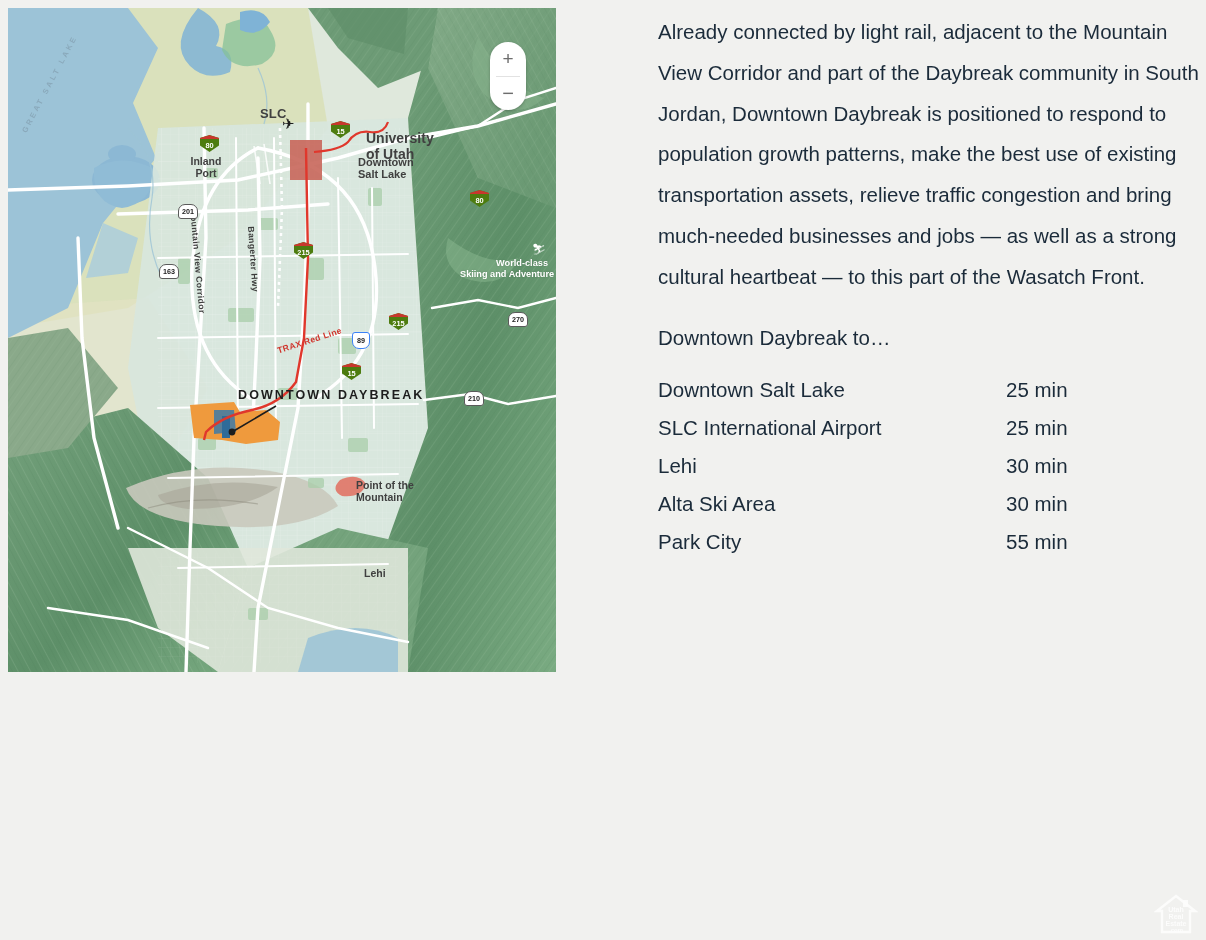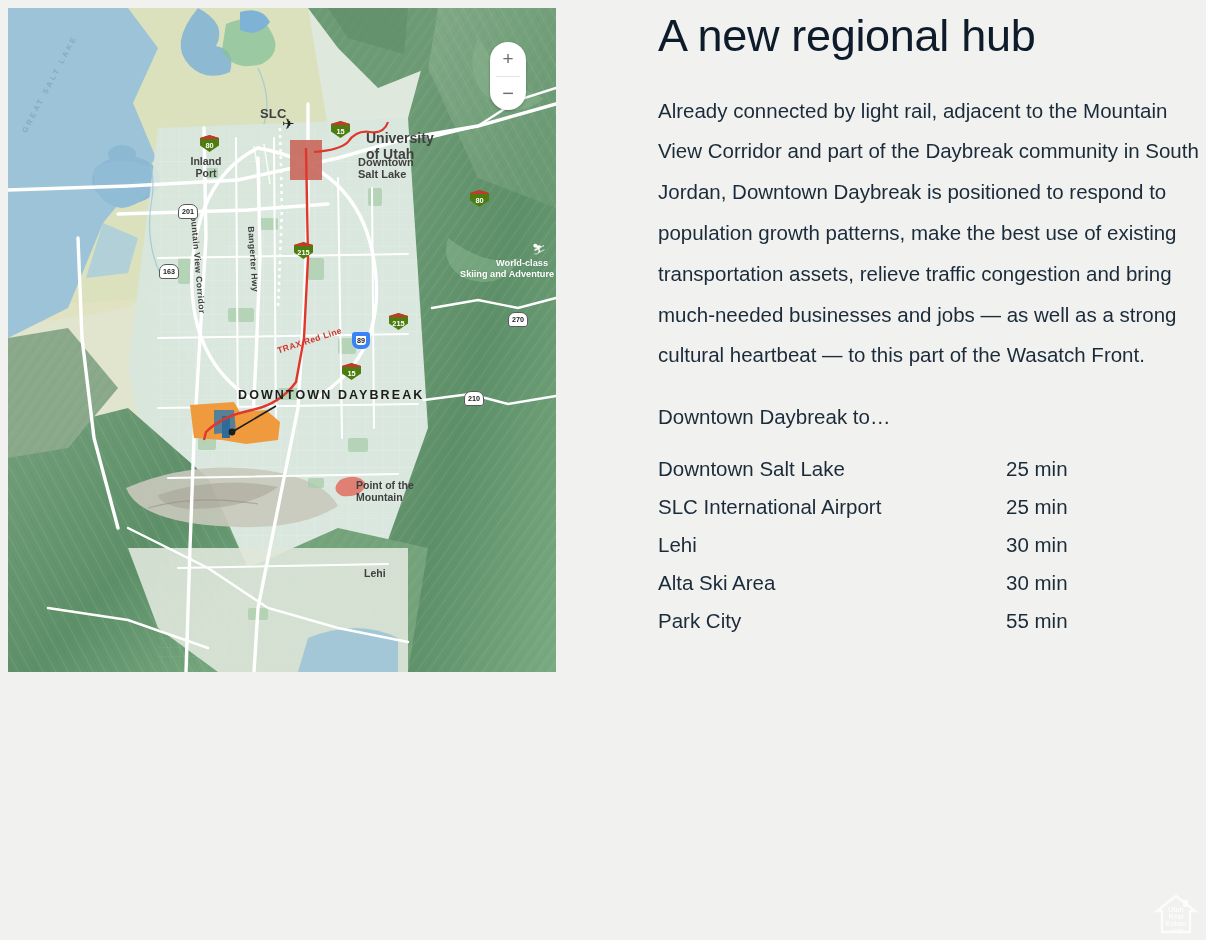--- a/index.html
+++ b/index.html
@@ -55,21 +55,21 @@
 
   
   .shield { position: absolute; z-index: 32; display: flex; align-items: center; justify-content: center;
             font-size: 7.4px; font-weight: 700; color: #fff; pointer-events: none; }
   .shield.interstate { width: 19px; height: 17px; background: #4d7c0f;
       clip-path: polygon(50% 0%, 100% 18%, 100% 62%, 50% 100%, 0% 62%, 0% 18%);
       border-radius: 2px; padding-top: 3px; }
   .shield.interstate::before { content:""; position:absolute; top:0; left:0; right:0; height:4px;
       background:#c8372d; clip-path: polygon(50% 0%, 100% 55%, 100% 100%, 0% 100%, 0% 55%); }
   .shield.us { width: 18px; height: 17px; background: #ffffff; color: #222;
-      border-radius: 3px 3px 7px 7px; border: 4px solid #3b82f6; font-size: 7.2px; }
+      border-radius: 3px 3px 7px 7px; border: 1px solid #3b82f6; font-size: 7.2px; }
   .shield.state { width: 20px; height: 15px; background: #ffffff; color: #222;
       border-radius: 7px 7px 3px 3px; border: 1px solid #5a5a5a; font-size: 7.2px; }
 
   .plane-icon { position: absolute; z-index: 31; color: #1d1d1d; font-size: 15px; line-height:1; }
   .ski-icon { position: absolute; z-index: 31; color: #ffffff; font-size: 11px; line-height:1; }
 
   
   .content { width: 548px; padding: 12px 6px 0 0; position: relative; }
   .eyebrow {
     font-size: 15.5px; font-weight: 700; letter-spacing: 1.15px;
@@ -333,21 +333,20 @@
       <div class="zoom-ctl">
         <div class="zoom-btn">+</div>
         <div class="zoom-div"></div>
         <div class="zoom-btn minus">−</div>
       </div>
 
     </div>
   </div>
 
   <div class="content">
-    <h1 class="headline">A new regional hub</h1>
     <p class="body-copy">Already connected by light rail, adjacent to the Mountain View Corridor and part of the Daybreak community in South Jordan, Downtown Daybreak is positioned to respond to population growth patterns, make the best use of existing transportation assets, relieve traffic congestion and bring much-needed businesses and jobs — as well as a strong cultural heartbeat — to this part of the Wasatch Front.</p>
     <div class="list-intro">Downtown Daybreak to…</div>
 
     <table class="times">
       <tbody>
         <tr>
           <td>Downtown Salt Lake</td>
           <td class="val">25 min</td>
         </tr>
         <tr>

